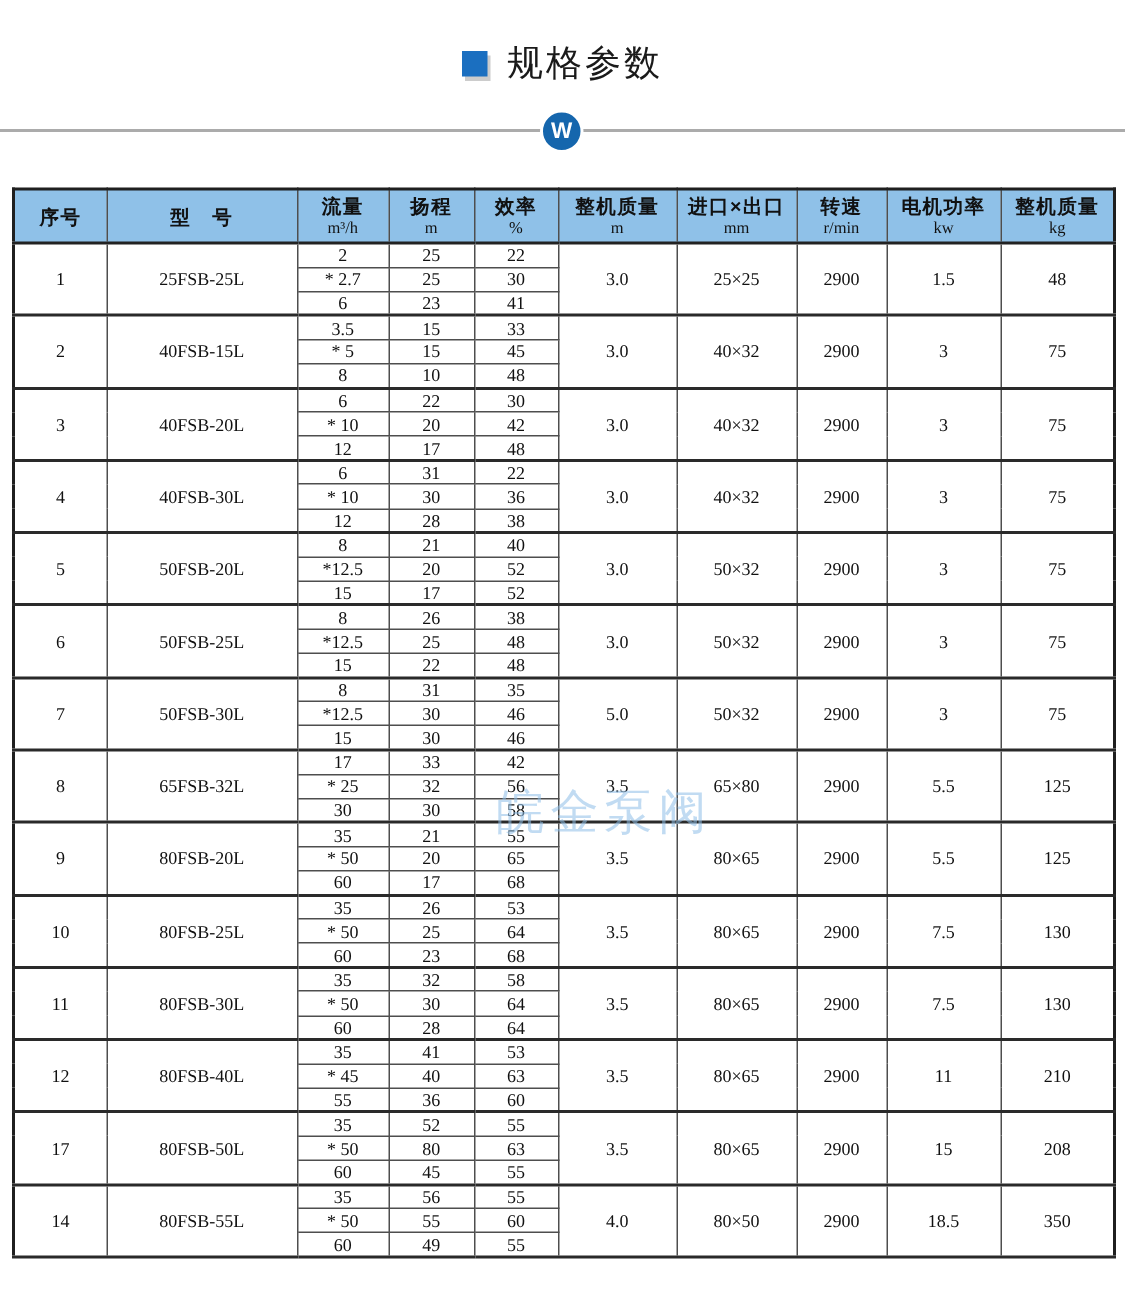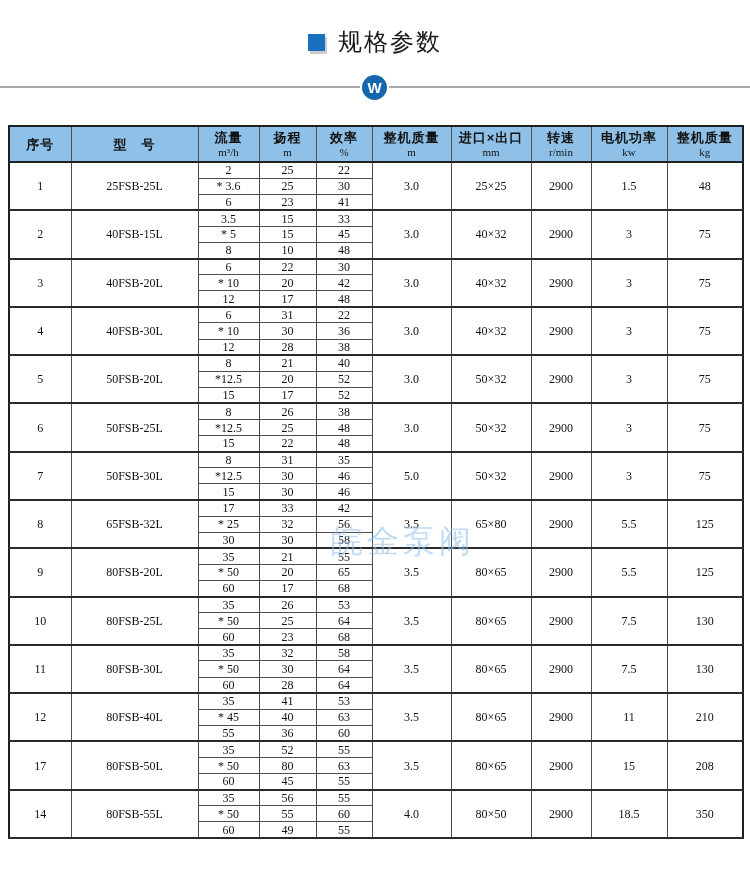--- a/index.html
+++ b/index.html
@@ -161,21 +161,21 @@
         <td>2</td>
         <td>25</td>
         <td>22</td>
         <td rowspan="3" class="rb">3.0</td>
         <td rowspan="3" class="rb">25×25</td>
         <td rowspan="3" class="rb">2900</td>
         <td rowspan="3" class="rb">1.5</td>
         <td rowspan="3" class="rb">48</td>
       </tr>
       <tr>
-        <td>* 3.6</td>
+        <td>* 2.7</td>
         <td>25</td>
         <td>30</td>
       </tr>
       <tr>
         <td class="rb">6</td>
         <td class="rb">23</td>
         <td class="rb">41</td>
       </tr>
       <tr>
         <td rowspan="3" class="rb">2</td>

